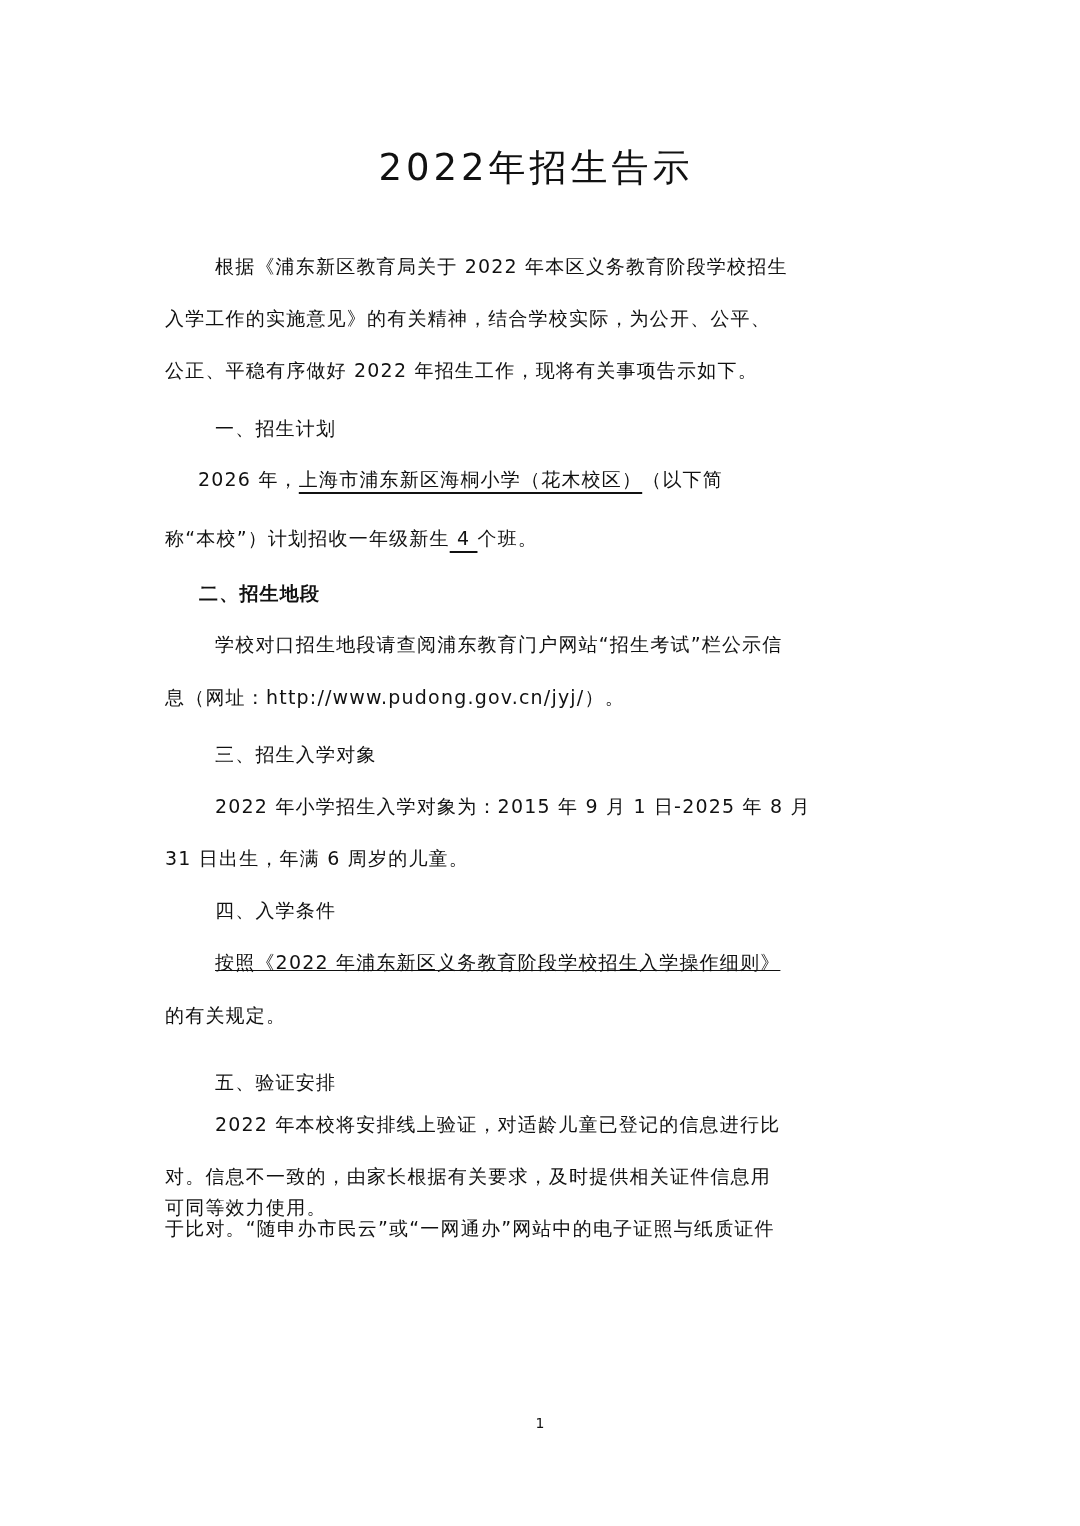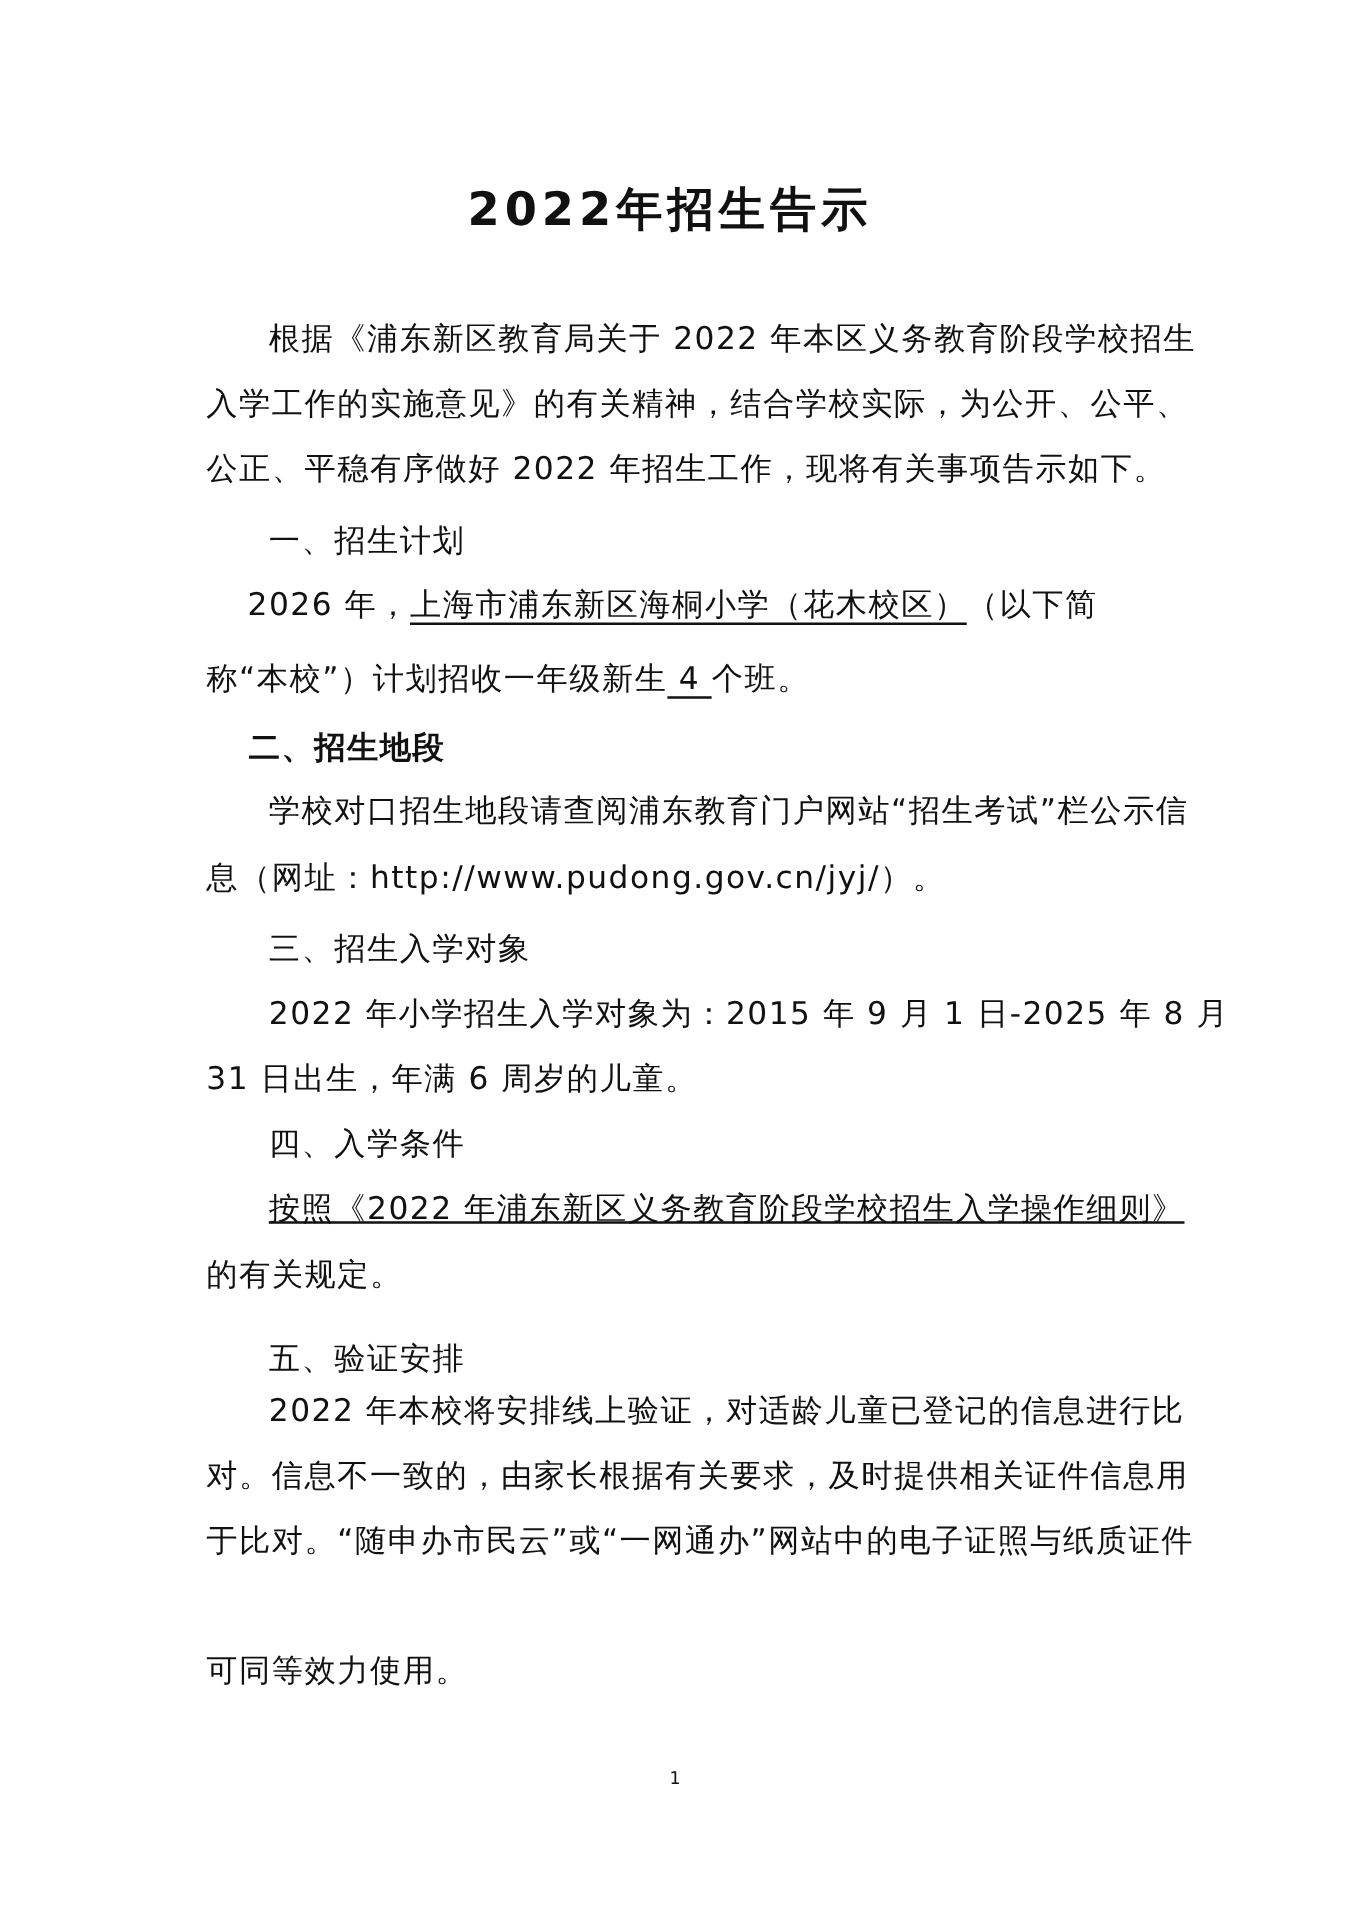--- a/index.html
+++ b/index.html
@@ -1,20 +1,20 @@
 <!DOCTYPE html>
 <html><head>
   <meta charset="utf-8">
   <style>
     html, body { margin: 0; padding: 0; background: #ffffff; }
     body { width: 1080px; height: 1526px; position: relative; overflow: hidden;
            font-family: "DejaVu Sans", "Liberation Sans", sans-serif; color: #111111; }
     .title { position: absolute; top: 143px; left: 0; width: 1072px; text-align: center;
-             font-size: 37px; letter-spacing: 4px; font-weight: bold; }
-    .line { position: absolute; font-size: 25px; white-space: nowrap; letter-spacing: 1.2px; }
+             font-size: 37px; letter-spacing: 4px; }
+    .line { position: absolute; font-size: 19px; white-space: nowrap; letter-spacing: 1.2px; }
     .u { text-decoration: underline; text-underline-offset: 6px; text-decoration-thickness: 2px; margin-top: 25px; }
     .page-num { position: absolute; top: 1415px; left: 0; width: 1080px; text-align: center; font-size: 14px; }
   </style>
 </head>
 <body>
 
 <div>
   <div class="title">2022年招生告示</div>
 
   <div>
@@ -51,17 +51,17 @@
     <div class="line" style="top:898px; left:215px;text-align:center;">四、入学条件</div>
     <div class="line" style="top:950px; left:215px;text-decoration:underline;">按照《2022 年浦东新区义务教育阶段学校招生入学操作细则》</div>
     <div class="line" style="top:1003px; left:165px;">的有关规定。</div>
   </div>
 
   <div>
     <div class="line" style="top:1070px; left:215px;">五、验证安排</div>
     <div class="line" style="top:1112px; left:215px;text-align:center;">2022 年本校将安排线上验证，对适龄儿童已登记的信息进行比</div>
     <div class="line" style="top:1164px; left:165px;">对。信息不一致的，由家长根据有关要求，及时提供相关证件信息用</div>
     <div class="line" style="top:1216px; left:165px;">于比对。“随申办市民云”或“一网通办”网站中的电子证照与纸质证件</div>
-    <div class="line" style="top:1320px; left:165px;">可同等效力使用。</div>
+    <div class="line" style="top:1195px; left:165px;">可同等效力使用。</div>
   </div>
 
   <div class="page-num">1</div>
 </div>
 
 </body></html>

